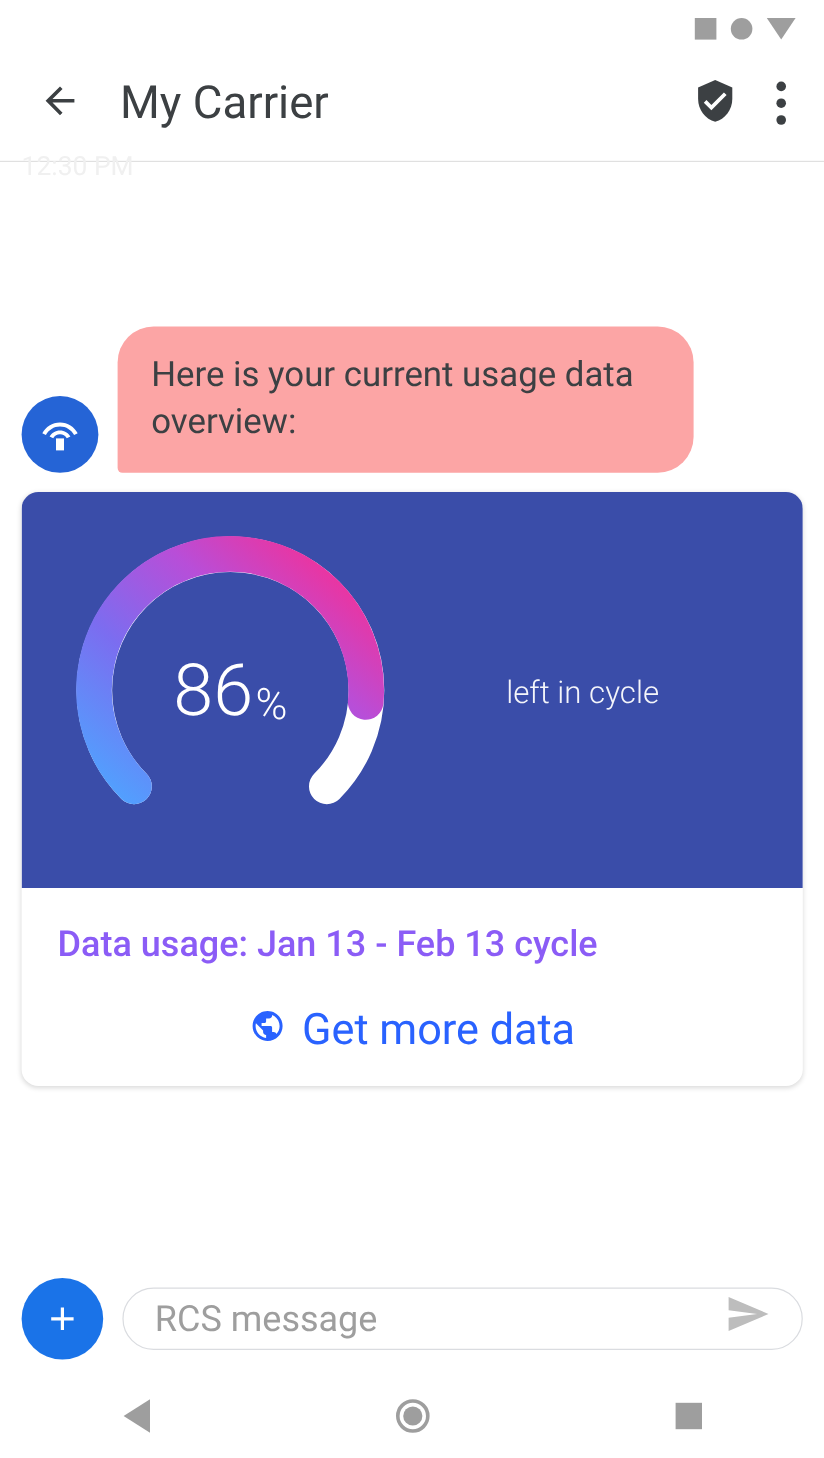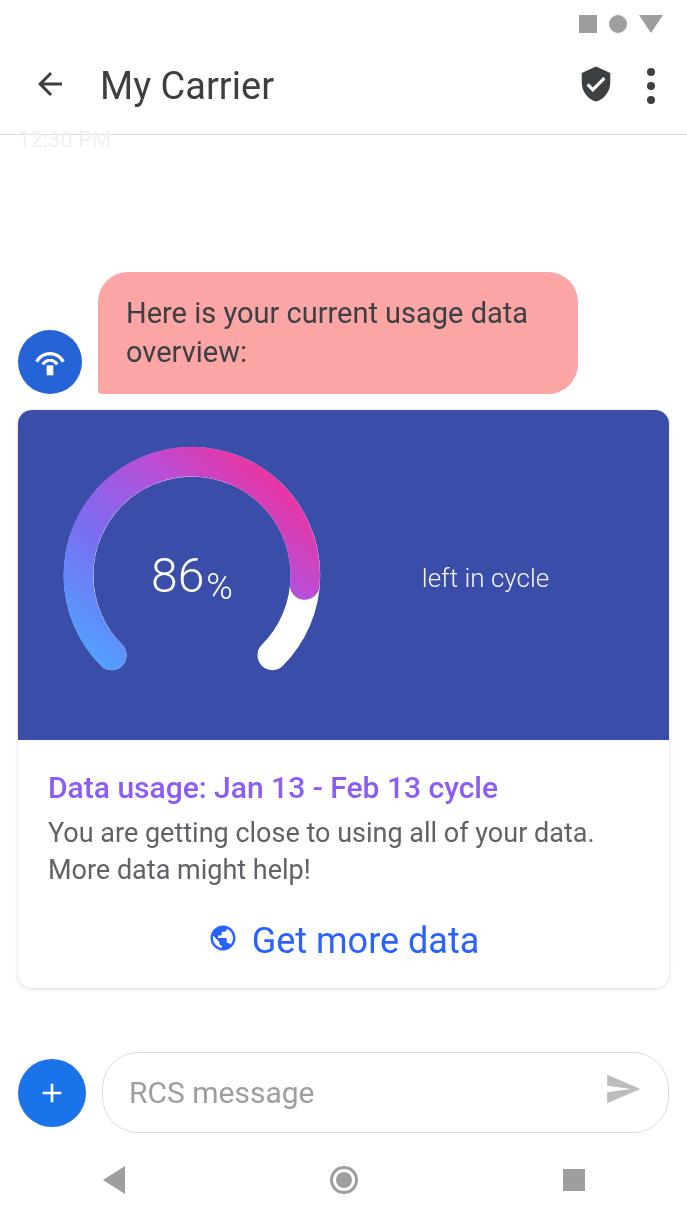--- a/index.html
+++ b/index.html
@@ -112,21 +112,21 @@
       transform: rotate(0deg);
     }
     .gauge-center {
       position: absolute;
       top: 0; left: 0; right: 0; bottom: 0;
       display: flex;
       align-items: center;
       justify-content: center;
       color: #fff;
     }
-    .gauge-num { font-size: 48px; font-weight: 300; }
+    .gauge-num { font-size: 60px; font-weight: 300; }
     .gauge-pct { font-size: 36px; font-weight: 300; margin-left: 2px; margin-top: 24px; }
 
     .card-stats {
       flex: 1;
       color: #fff;
       text-align: center;
       display: flex;
       flex-direction: column;
       gap: 60px;
     }
@@ -176,21 +176,21 @@
       background: #1a73e8;
       color: #fff;
       display: flex;
       align-items: center;
       justify-content: center;
       font-size: 42px;
       flex-shrink: 0;
     }
     .compose-input {
       flex: 1;
-      height: 81px;
+      height: 52px;
       border: 1px solid #dadce0;
       border-radius: 36px;
       display: flex;
       align-items: center;
       padding: 0 26px;
       font-size: 30px;
       color: #9e9e9e;
       justify-content: space-between;
     }
     .send-icon svg { width: 38px; height: 38px; }
@@ -279,21 +279,20 @@
 
       <div class="card-stats">
         <div>
           <div class="stat-sub">left in cycle</div>
         </div>
       </div>
     </div>
 
     <div class="card-bottom">
       <div class="cycle-title">Data usage: Jan 13 - Feb 13 cycle</div>
-      <div class="cycle-desc">You are getting close to using all of your data. More data might help!</div>
       <div class="get-more">
         <span class="globe-icon">
           <svg viewBox="0 0 24 24" fill="#2962ff">
               <path d="M12 2C6.48 2 2 6.48 2 12s4.48 10 10 10 10-4.48 10-10S17.52 2 12 2zm-1 17.93c-3.95-.49-7-3.85-7-7.93 0-.62.08-1.21.21-1.79L9 15v1c0 1.1.9 2 2 2v1.93zm6.9-2.54c-.26-.81-1-1.39-1.9-1.39h-1v-3c0-.55-.45-1-1-1H8v-2h2c.55 0 1-.45 1-1V7h2c1.1 0 2-.9 2-2v-.41c2.93 1.19 5 4.06 5 7.41 0 2.08-.8 3.97-2.1 5.39z"></path>
             </svg>
         </span>
         <span>Get more data</span>
       </div>
     </div>
   </div>

